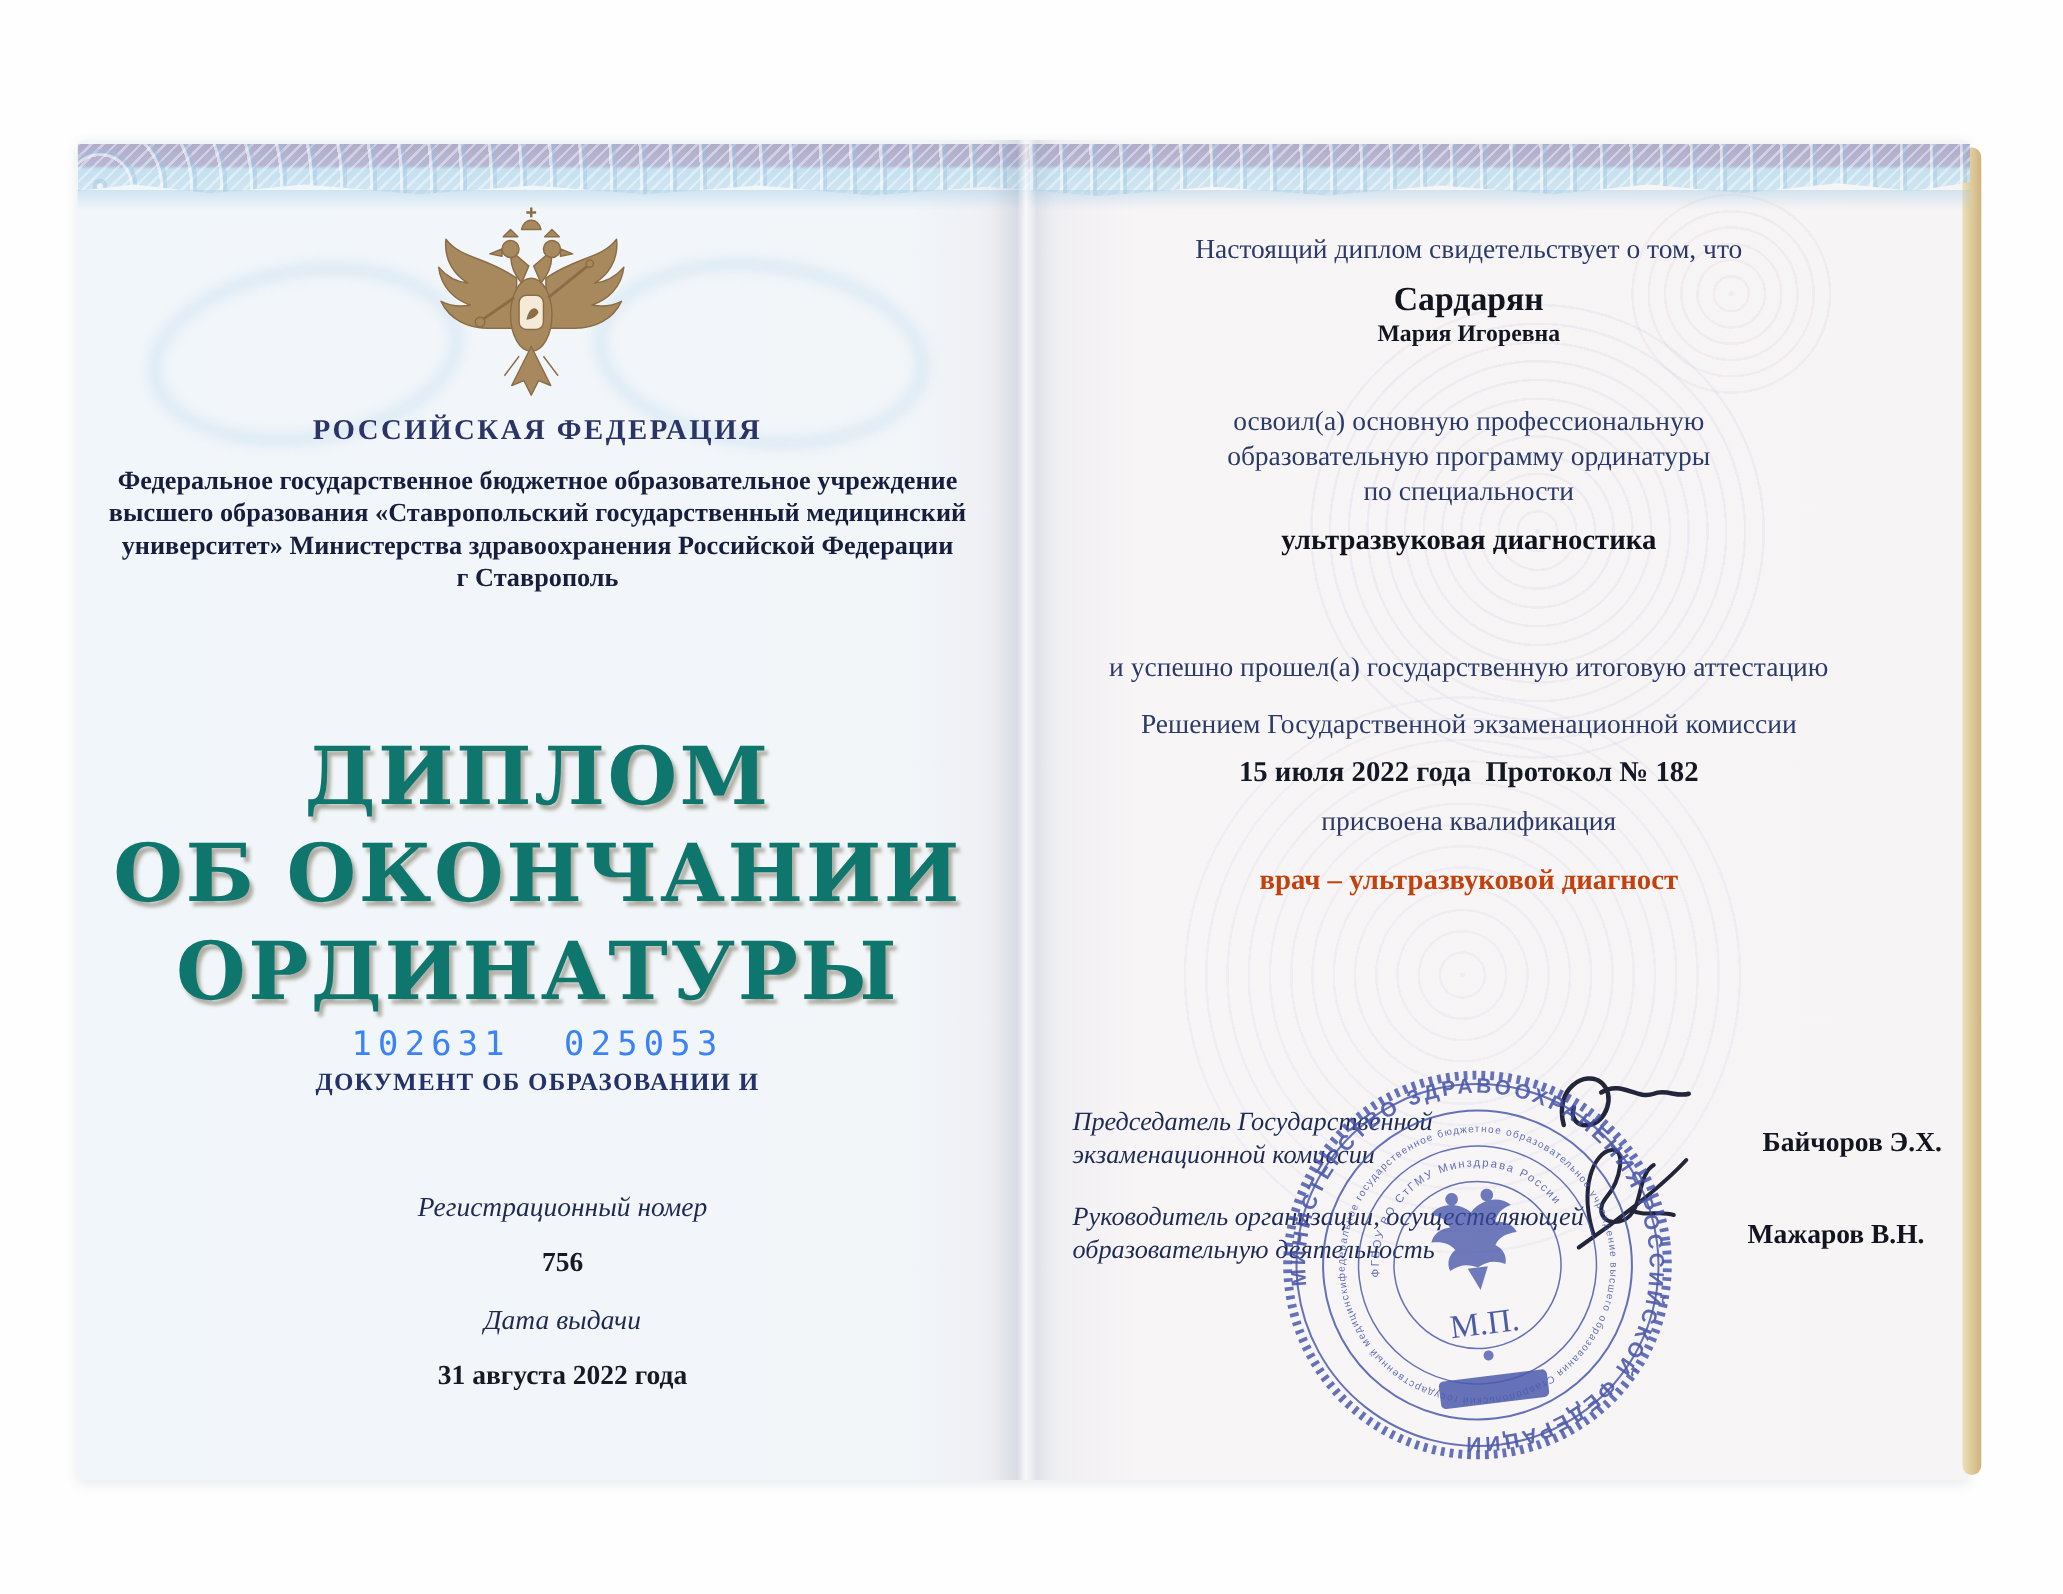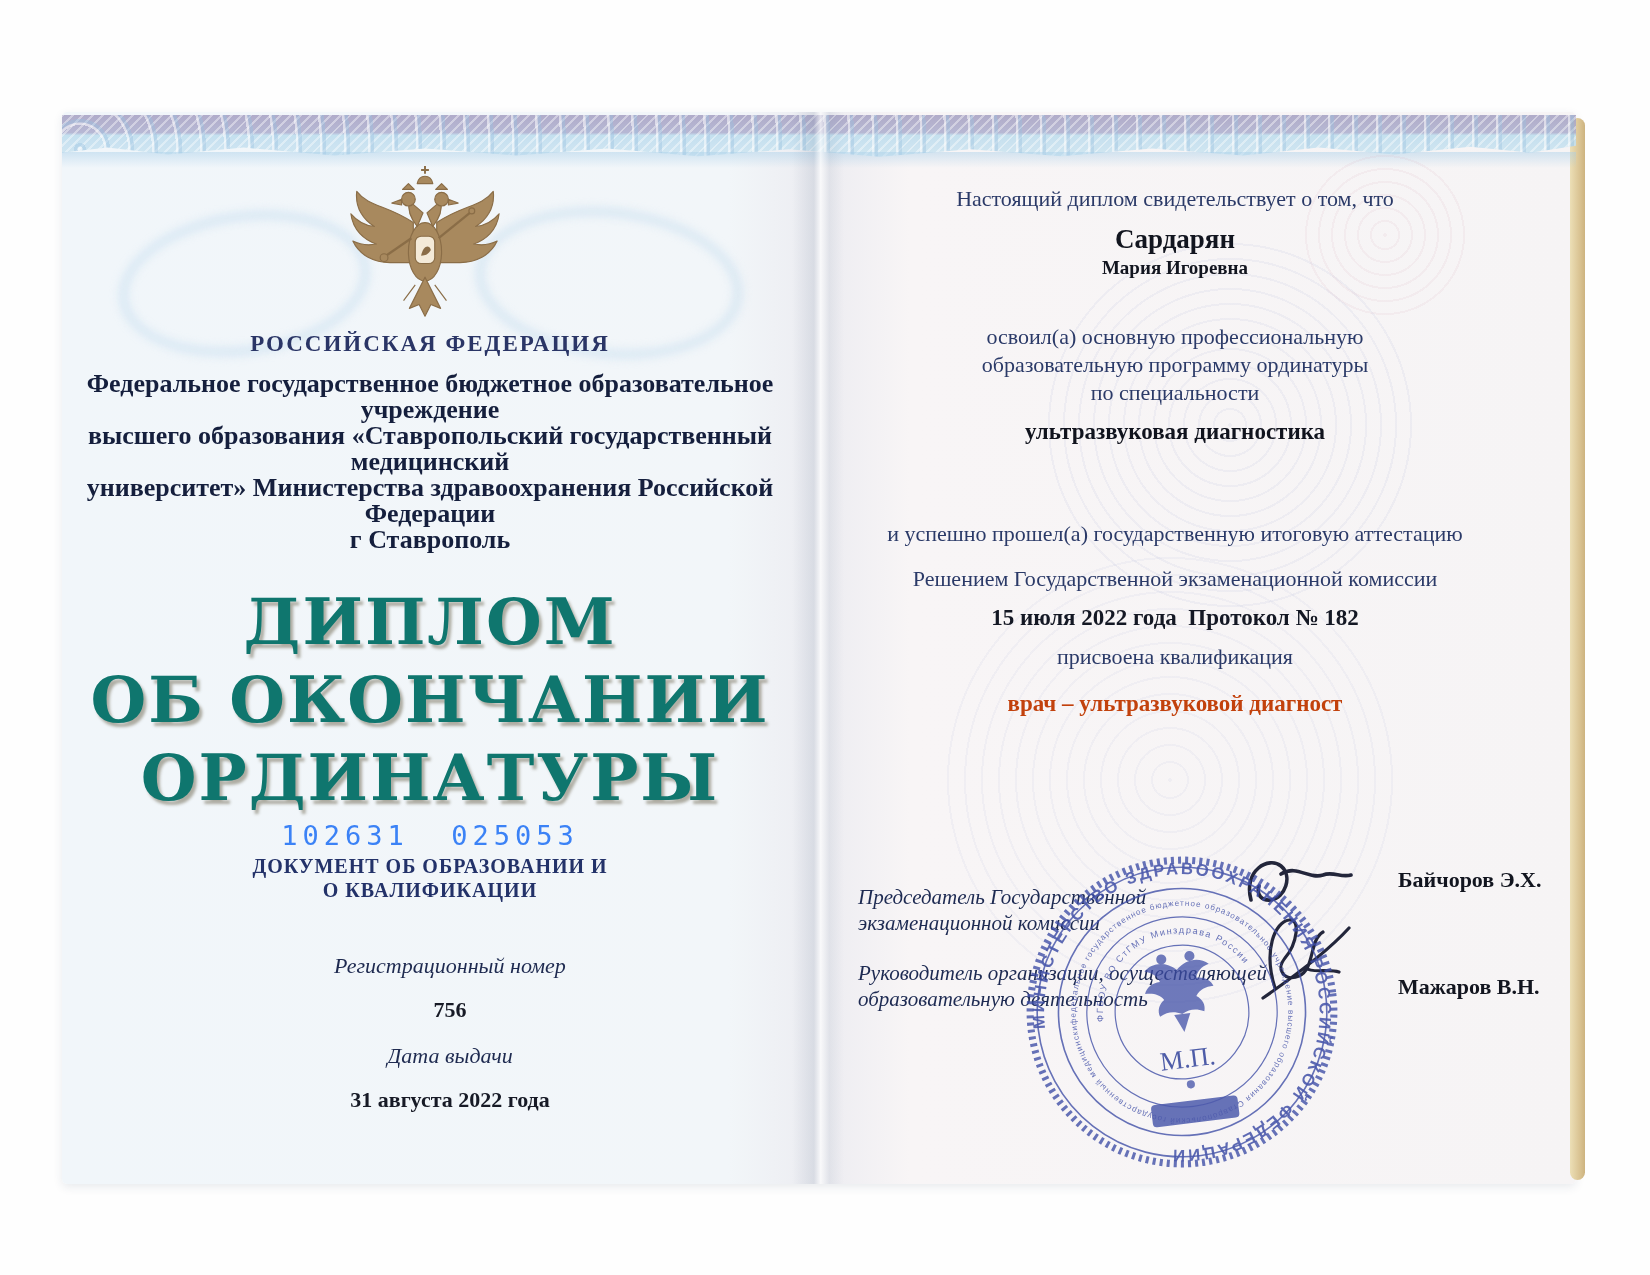--- a/index.html
+++ b/index.html
@@ -29,21 +29,21 @@
   .cloud{border-radius:50%;border:9px solid rgba(150,195,225,.28);filter:blur(5px);}
   .rosette{border-radius:50%;}
   .r1{left:1040px;top:235px;width:380px;height:380px;
       background:repeating-radial-gradient(circle,rgba(160,168,210,.11) 0 2px,rgba(0,0,0,0) 2px 15px);}
   .r2{left:945px;top:555px;width:450px;height:450px;
       background:repeating-radial-gradient(circle,rgba(160,168,210,.09) 0 2px,rgba(0,0,0,0) 2px 17px);}
   .r3{left:1300px;top:150px;width:170px;height:170px;
       background:repeating-radial-gradient(circle,rgba(215,170,185,.12) 0 2px,rgba(0,0,0,0) 2px 13px);}
   
   .country{left:80px;top:331px;width:700px;font-size:23px;font-weight:600;letter-spacing:2px;color:#2a3566;}
-  .inst{left:80px;top:371px;width:700px;font-size:26px;line-height:26px;font-weight:700;color:#151f3d;}
+  .inst{left:80px;top:371px;width:700px;font-size:21px;line-height:26px;font-weight:700;color:#151f3d;}
   .title{left:60px;top:583px;width:740px;font-family:"DejaVu Serif","Liberation Serif",serif;
          font-size:64px;line-height:78px;font-weight:700;letter-spacing:2px;color:#0f766e;
          text-shadow:3px 4px 3px rgba(92,82,56,.45);}
   .serial{left:80px;top:820px;width:700px;font-family:"DejaVu Sans Mono",monospace;
           font-size:27px;letter-spacing:5px;color:#3b82f6;}
   .doctype{left:80px;top:854px;width:700px;font-size:20px;line-height:24px;font-weight:600;
            letter-spacing:1px;color:#233269;}
   .reglabel{left:100px;top:953px;width:700px;font-size:22px;font-style:italic;color:#1e2a50;}
   .regnum{left:100px;top:997px;width:700px;font-size:22px;font-weight:700;color:#171a26;}
   .datelabel{left:100px;top:1043px;width:700px;font-size:22px;font-style:italic;color:#1e2a50;}
@@ -129,21 +129,20 @@
     <div class="abs ctr title">
       <div>ДИПЛОМ</div>
       <div>ОБ ОКОНЧАНИИ</div>
       <div>ОРДИНАТУРЫ</div>
     </div>
 
     <div class="abs ctr serial pre">102631  025053</div>
 
     <div class="abs ctr doctype">
       <div>ДОКУМЕНТ ОБ ОБРАЗОВАНИИ И</div>
-      <div>О КВАЛИФИКАЦИИ</div>
     </div>
 
     <div class="abs ctr reglabel">Регистрационный номер</div>
     <div class="abs ctr regnum">756</div>
     <div class="abs ctr datelabel">Дата выдачи</div>
     <div class="abs ctr dateval">31 августа 2022 года</div>
   </div>
 
   <div>
 
@@ -165,21 +164,21 @@
     <div class="abs ctr rp qual">врач – ультразвуковой диагност</div>
 
     <div class="abs role" style="top:884px;">
       <div>Председатель Государственной</div>
       <div>экзаменационной комиссии</div>
     </div>
     <div class="abs role" style="top:960px;">
       <div>Руководитель организации, осуществляющей</div>
       <div>образовательную деятельность</div>
     </div>
-    <div class="abs sname" style="top:867px;">Байчоров Э.Х.</div>
+    <div class="abs sname" style="top:901px;margin-left:12px;">Байчоров Э.Х.</div>
     <div class="abs sname" style="top:974px;">Мажаров В.Н.</div>
 
     <svg class="abs" style="left:1233px;top:852px;" width="132" height="72" viewBox="0 0 132 72">
       <path d="M18 48 C10 18 36 4 48 14 C60 24 52 46 38 48 C29 49 23 43 26 34 M48 22 C64 12 76 28 90 23 C100 19 108 26 118 23" fill="none" stroke="#23263b" stroke-width="3.6" stroke-linecap="round"></path>
     </svg>
     <svg class="abs" style="left:1243px;top:908px;" width="124" height="100" viewBox="0 0 124 100">
       <path d="M32 80 C20 42 32 14 46 12 C58 10 54 36 42 50 C32 62 42 74 56 68 C72 61 66 32 80 24 M20 90 C46 72 86 42 106 20 M62 60 C72 66 84 60 96 64" fill="none" stroke="#23263b" stroke-width="3.2" stroke-linecap="round"></path>
     </svg>
 
     <svg class="abs" style="left:1020px;top:850px;transform:rotate(-7deg);opacity:.92;" width="324" height="324" viewBox="0 0 320 320">

